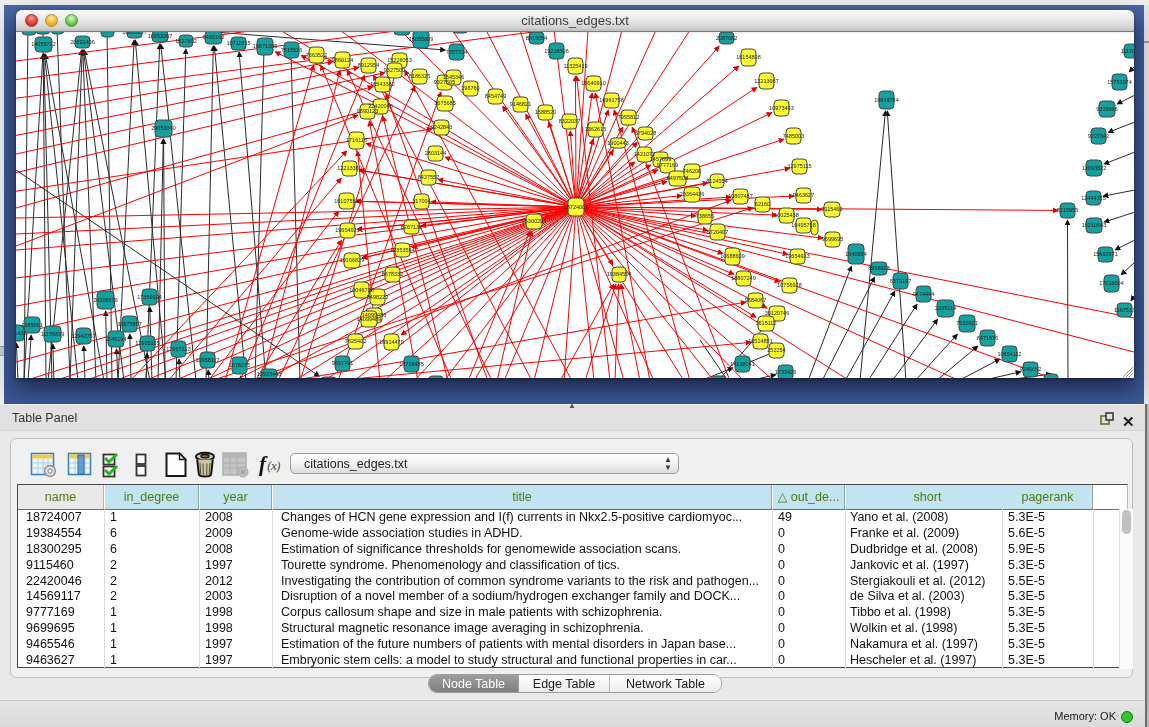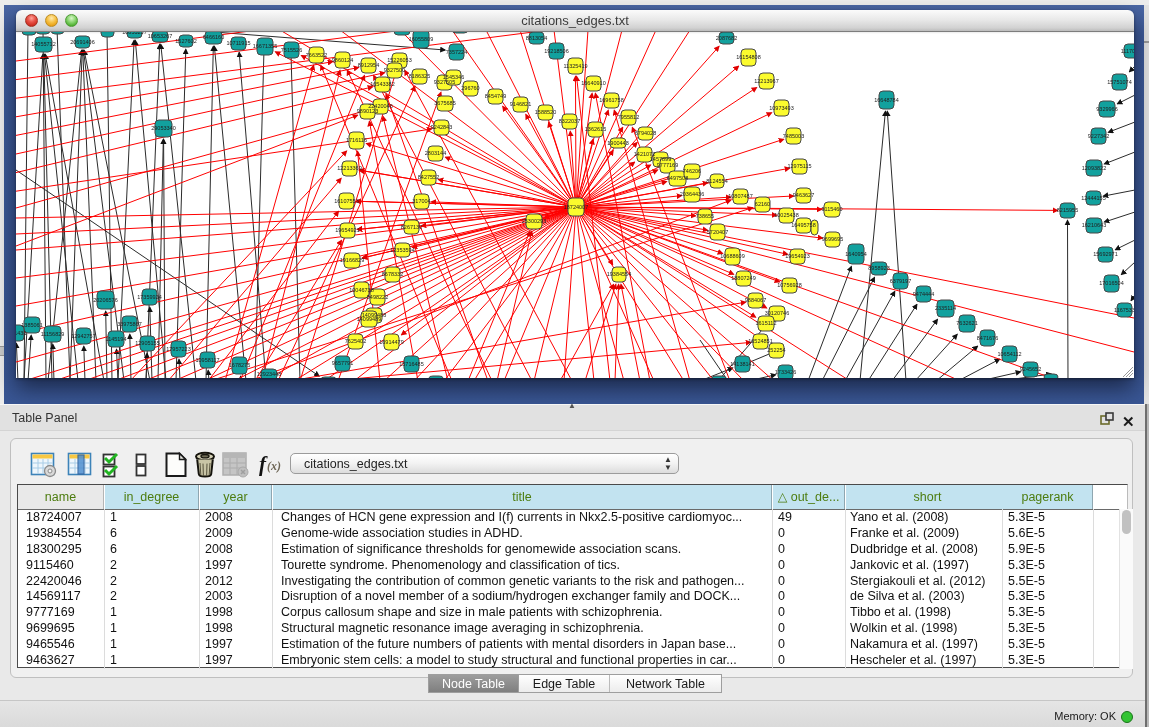--- a/index.html
+++ b/index.html
@@ -42,21 +42,21 @@
  font-size:12.5px;color:#111}
 .tr{position:relative;height:15.9px;line-height:15.9px;white-space:nowrap}
 .tr span{position:absolute;top:0;overflow:hidden}
 .c0{left:8px;width:78px}.c1{left:92px;width:88px}.c2{left:187px;width:66px}
 .c3{left:263px;width:490px}.c4{left:760px;width:66px}.c5{left:832px;width:150px}
 .c6{left:990px;width:92px}
 .vlines i{position:absolute;top:24px;height:160px;width:1px;background:#dcdcdc}
 .sbar{position:absolute;left:1101px;top:24px;width:14px;height:160px;background:#fafafa;border-left:1px solid #e2e2e2}
 .sbar b{position:absolute;left:2px;top:1px;width:9px;height:24px;border-radius:5px;background:#c1c1c1}
 .seg{position:absolute;left:428px;top:270px;height:19px;font-size:12.5px;display:flex;
- border:1px solid #9e9e9e;border-radius:0;overflow:hidden;background:#fff}
+ border:1px solid #9e9e9e;border-radius:9px;overflow:hidden;background:#fff}
 .seg div{height:100%;line-height:18px;text-align:center}
 .seg .s1{width:89px;background:linear-gradient(180deg,#9d9d9d,#7f7f7f);color:#fff}
 .seg .s2{width:92px;background:linear-gradient(180deg,#fff,#ececec);color:#1a1a1a;border-left:1px solid #9e9e9e;border-right:1px solid #bbb}
 .seg .s3{width:111px;background:linear-gradient(180deg,#fff,#ececec);color:#1a1a1a}
 .sbr{position:absolute;left:0;top:296px;width:1149px;height:27px;
  background:linear-gradient(180deg,#e5e5e5,#dadada);border-top:1px solid #c6c6c6}
 .sbr .m{position:absolute;right:33px;top:9px;font-size:11px;color:#1a1a1a}
 .sbr .led{position:absolute;left:1121px;top:10px;width:12px;height:12px;border-radius:50%;
  background:#33c433;border:1.5px solid #1c741c}
 .redge{position:absolute;left:1145px;top:0;width:4px;height:323px;background:#b9b9b9;border-left:2px solid #6e6e6e}
@@ -711,21 +711,21 @@
             <span class="c2">1997</span>
             <span class="c3">Tourette syndrome. Phenomenology and classification of tics.</span>
             <span class="c4">0</span>
             <span class="c5">Jankovic et al. (1997)</span>
             <span class="c6">5.3E-5</span>
           </div>
           <div class="tr">
             <span class="c0">22420046</span>
             <span class="c1">2</span>
             <span class="c2">2012</span>
-            <span class="c3">Investigating the contribution of common genetic variants to the risk and pathogen...</span>
+            <span class="c3">Investigating the contribution of common syndrome variants to the risk and pathogen...</span>
             <span class="c4">0</span>
             <span class="c5">Stergiakouli et al. (2012)</span>
             <span class="c6">5.5E-5</span>
           </div>
           <div class="tr">
             <span class="c0">14569117</span>
             <span class="c1">2</span>
             <span class="c2">2003</span>
             <span class="c3">Disruption of a novel member of a sodium/hydrogen exchanger family and DOCK...</span>
             <span class="c4">0</span>

